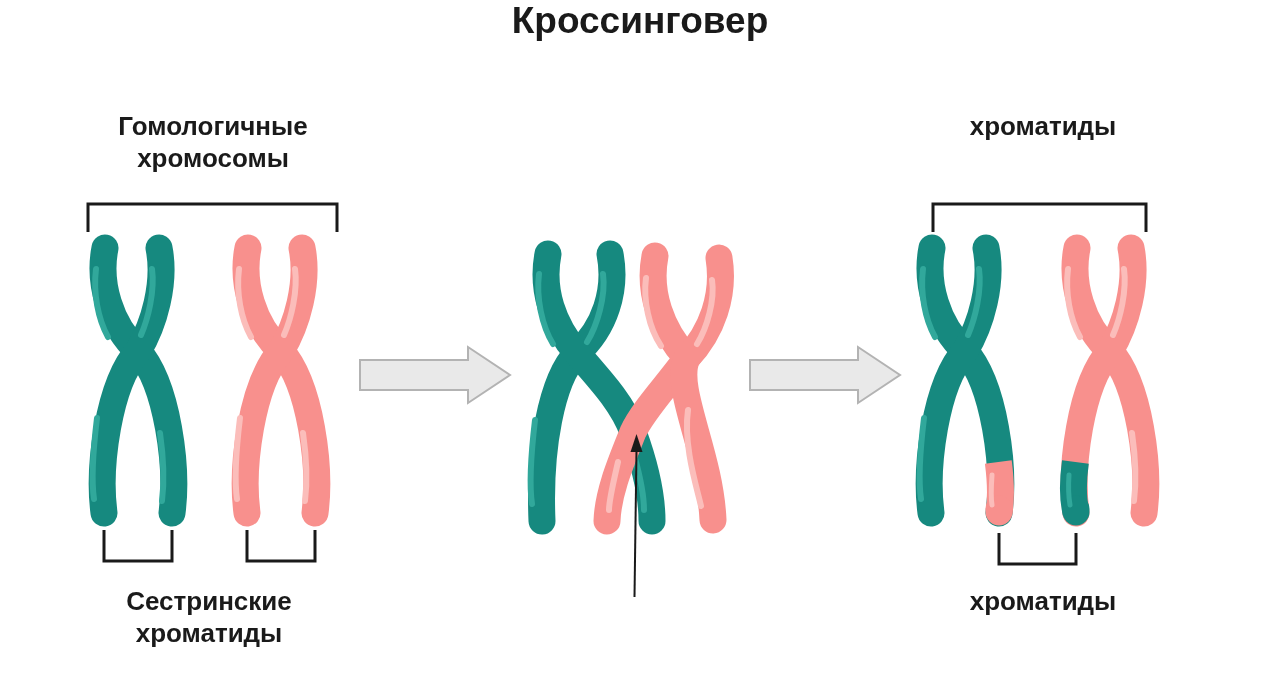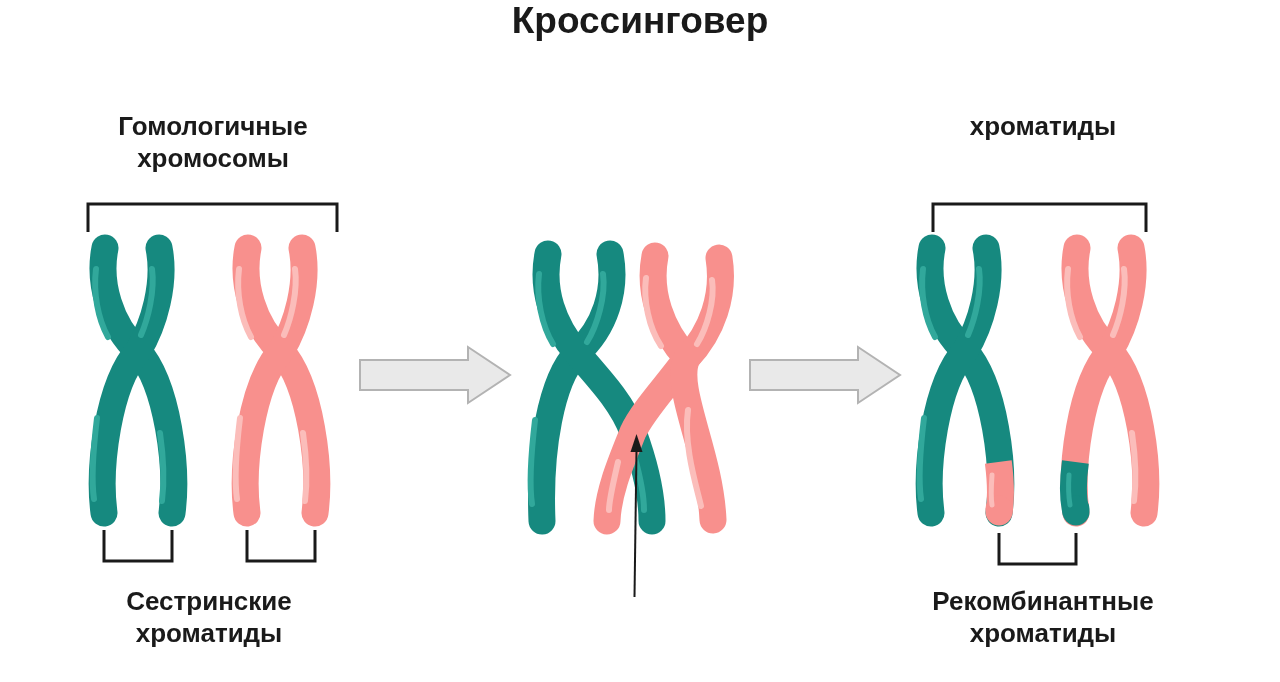--- a/index.html
+++ b/index.html
@@ -155,17 +155,16 @@
     <div>хроматиды</div>
   </div>
 
   <div class="lbl ftr ftr1">
     <div>Сестринские</div>
     <div>хроматиды</div>
   </div>
 
 
   <div class="lbl ftr ftr3">
-    <div>Рекомбинантные</div>
     <div>хроматиды</div>
   </div>
 
 </div>
 
 </body></html>

